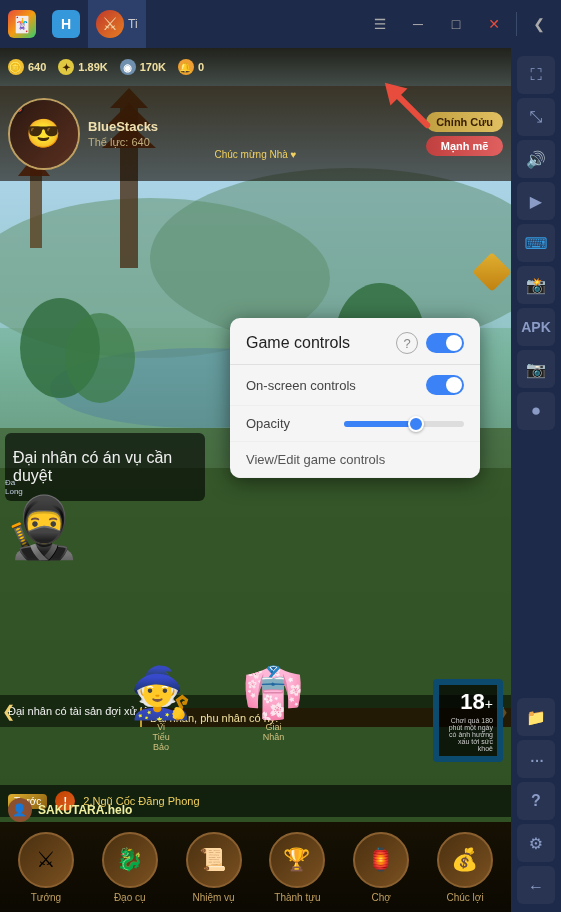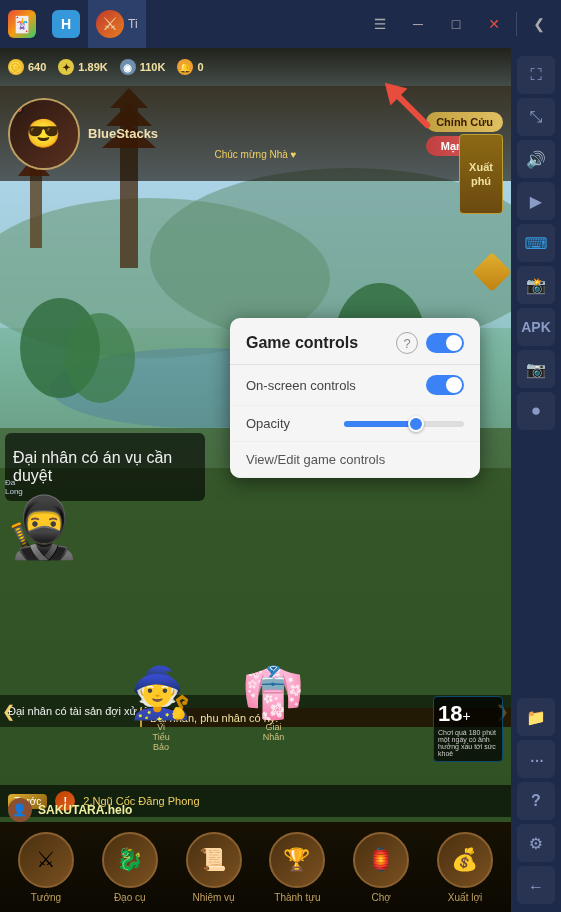--- a/index.html
+++ b/index.html
@@ -275,21 +275,21 @@
       overflow: hidden;
     }
     .panel-header {
       display: flex;
       align-items: center;
       padding: 14px 16px 10px;
       border-bottom: 1px solid #e0e0e0;
     }
     .panel-title {
       font-size: 16px;
-      font-weight: bold;
+      font-weight: normal;
       color: #222;
       flex: 1;
     }
     .panel-help {
       width: 22px; height: 22px;
       border-radius: 50%;
       border: 1.5px solid #aaa;
       display: flex; align-items: center; justify-content: center;
       color: #888;
       font-size: 13px;
@@ -479,26 +479,26 @@
       color: #f0d060;
       font-size: 11px;
     }
 
     
     .age-badge {
       position: absolute;
       bottom: 150px; right: 8px;
       width: 70px;
       background: rgba(0,0,0,0.7);
-      border: 1px solid #0c4a6e;
+      border: 6px solid #0c4a6e;
       border-radius: 4px;
       padding: 4px;
       color: #fff;
       font-size: 8px;
-      text-align: left;
+      text-align: right;
     }
     .age-number {
       font-size: 22px;
       font-weight: bold;
       color: #fff;
     }
     .age-plus {
       font-size: 14px;
     }
 
@@ -643,43 +643,42 @@
     <div class="hud-stat">
       <div class="hud-icon gold">🪙</div>
       <span>640</span>
     </div>
     <div class="hud-stat">
       <div class="hud-icon" style="background:#e0c840; color:#3a2000;">✦</div>
       <span>1.89K</span>
     </div>
     <div class="hud-stat">
       <div class="hud-icon" style="background:#7090b0; color:#fff;">◉</div>
-      <span>110K</span>
+      <span>170K</span>
     </div>
     <div class="hud-stat">
       <div class="hud-icon bell">🔔</div>
       <span>0</span>
     </div>
   </div>
 
   <div class="player-card">
     <div class="avatar-container">
       <div class="avatar-img">😎</div>
       <div class="avatar-dot"></div>
     </div>
     <div class="player-info">
       <div class="player-name">BlueStacks</div>
+      <div class="player-stat">
+        <span>Thể lực:</span> <span>640</span>
+      </div>
     </div>
     <div class="player-buttons">
       <div class="player-btn city">Chính Cửu</div>
       <div class="player-btn power">Mạnh mẽ</div>
-    </div>
-    <div class="export-box">
-      <div style="white-space:pre-line; font-weight:bold; font-size:11px; line-height:1.3;">Xuất
-phú</div>
     </div>
     <div class="notif-text">Chúc mừng Nhà ♥</div>
   </div>
 
   <div class="diamond-nav"></div>
 
   <div class="chat-bubble" style="top: 385px; left: 5px;">
     <span>Đại nhân có án vụ cần duyệt</span>
   </div>
 
@@ -744,21 +743,21 @@
     <div class="bottom-btn">
       <div class="bottom-btn-icon">🏆</div>
       <span class="bottom-btn-label">Thành tựu</span>
     </div>
     <div class="bottom-btn">
       <div class="bottom-btn-icon">🏮</div>
       <span class="bottom-btn-label">Chợ</span>
     </div>
     <div class="bottom-btn">
       <div class="bottom-btn-icon">💰</div>
-      <span class="bottom-btn-label">Xuất lợi</span>
+      <span class="bottom-btn-label">Chúc lợi</span>
     </div>
   </div>
 
   <div class="game-controls-panel">
     <div class="panel-header">
       <span class="panel-title">Game controls</span>
       <div class="panel-help">?</div>
       <div class="panel-toggle">
         <div class="panel-toggle-knob"></div>
       </div>

